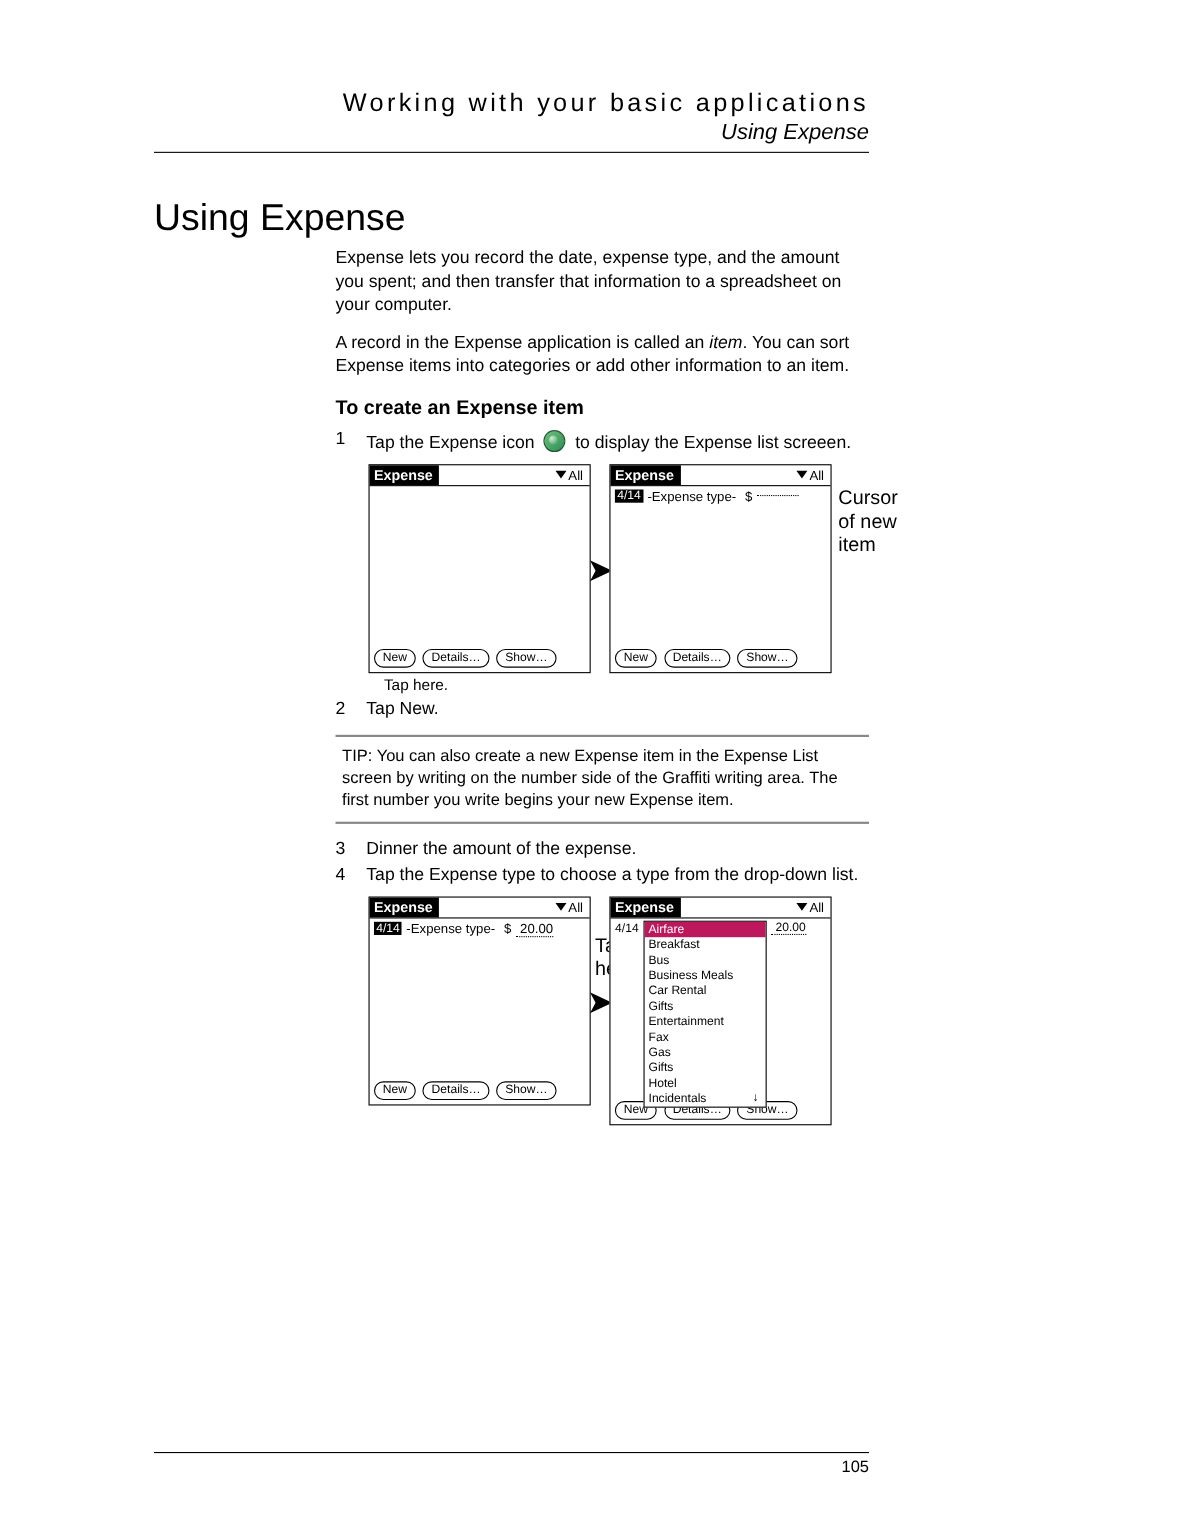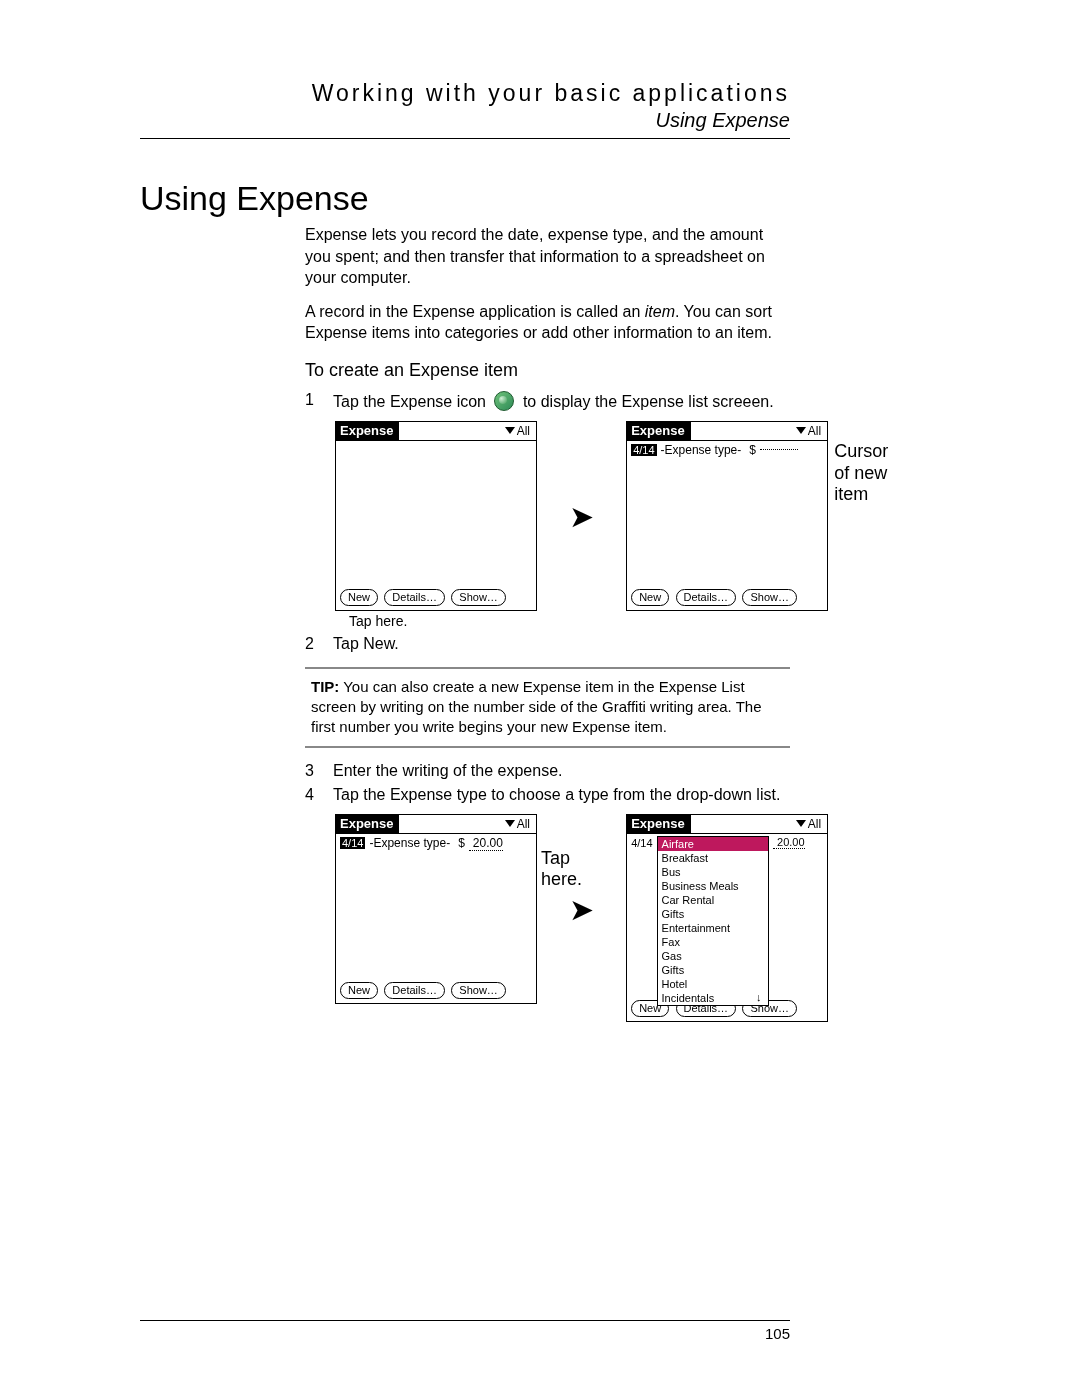--- a/index.html
+++ b/index.html
@@ -4,30 +4,30 @@
 <style>
 html,body{margin:0;padding:0;background:#fff;color:#000;font-family:"Segoe UI",Arial,sans-serif}
 .page{width:920px;height:1397px;box-sizing:border-box;padding:80px 130px 60px 140px;position:relative}
 .header-block{text-align:right;border-bottom:1px solid #000;padding-bottom:6px;margin-bottom:40px}
 .header-chapter{font-size:23px;letter-spacing:3px}
 .header-section{font-style:italic;font-size:20px;margin-top:2px}
 h1{font-weight:400;font-size:34px;margin:0 0 6px 0}
 .body-indent{margin-left:165px}
 p{font-size:16px;margin:6px 0 12px 0;line-height:1.35}
 h2{font-weight:400;font-size:25px;margin:18px 0 4px 0;margin-left:165px}
-h3{font-weight:400;font-size:18px;margin:16px 0 10px 0;margin-left:165px}
+h3{font-weight:700;font-size:18px;margin:16px 0 10px 0;margin-left:165px}
 .steps{margin-left:165px;font-size:16px}
 .step{display:flex;margin:6px 0}
 .step-num{width:28px;flex:0 0 28px}
 .step-text{flex:1}
 .icon-circ{display:inline-block;width:18px;height:18px;border-radius:50%;background:linear-gradient(135deg,#6fc27a,#2e8b57);border:1px solid #1d5a2f;vertical-align:-4px;margin:0 4px;position:relative}
 .icon-circ:after{content:"";position:absolute;left:4px;top:4px;width:8px;height:8px;border-radius:50%;background:radial-gradient(circle at 30% 30%,#cfeed5,#3a9a55)}
 .tip-box{margin:14px 0 14px 165px;border-top:2px solid #888;border-bottom:2px solid #888;padding:8px 6px;font-size:15px;line-height:1.35}
-.tip-box b{font-weight:700}
-.fig-row{margin-left:195px;display:flex;gap:72px;margin-top:10px;margin-bottom:6px;position:relative}
+.tip-box b{font-weight:400}
+.fig-row{margin-left:195px;display:flex;gap:36px;margin-top:10px;margin-bottom:6px;position:relative}
 .palm{width:200px;border:1px solid #000;font-family:Tahoma,Arial,sans-serif;font-size:12px;background:#fff}
 .palm-title{display:flex;align-items:center;border-bottom:1px solid #000}
 .palm-title-left{background:#000;color:#fff;font-weight:700;padding:1px 6px 2px 4px;font-size:13px}
 .palm-title-right{margin-left:auto;padding-right:6px}
 .tri{display:inline-block;width:0;height:0;border-left:5px solid transparent;border-right:5px solid transparent;border-top:7px solid #000;vertical-align:1px;margin-right:2px}
 .palm-body{height:140px;padding:2px 4px;position:relative}
 .palm-row{display:flex;align-items:center;gap:4px}
 .palm-date{background:#000;color:#fff;padding:0 2px;font-size:11px}
 .dots{border-bottom:1px dotted #000;display:inline-block}
 .palm-foot{padding:4px}
@@ -118,21 +118,21 @@
     </div>
   </div>
 
   <div class="tip-box">
     <b>TIP:</b><span>  You can also create a new Expense item in the Expense List screen by writing on the number side of the Graffiti writing area. The first number you write begins your new Expense item.</span>
   </div>
 
   <div class="steps">
     <div class="step">
       <div class="step-num">3</div>
-      <div class="step-text">Enter the writing of the expense.</div>
+      <div class="step-text">Dinner the amount of the expense.</div>
     </div>
     <div class="step">
       <div class="step-num">4</div>
       <div class="step-text">Tap the Expense type to choose a type from the drop-down list.</div>
     </div>
   </div>
 
   <div class="fig-row">
     <div style="position:relative">
       <div class="palm">

